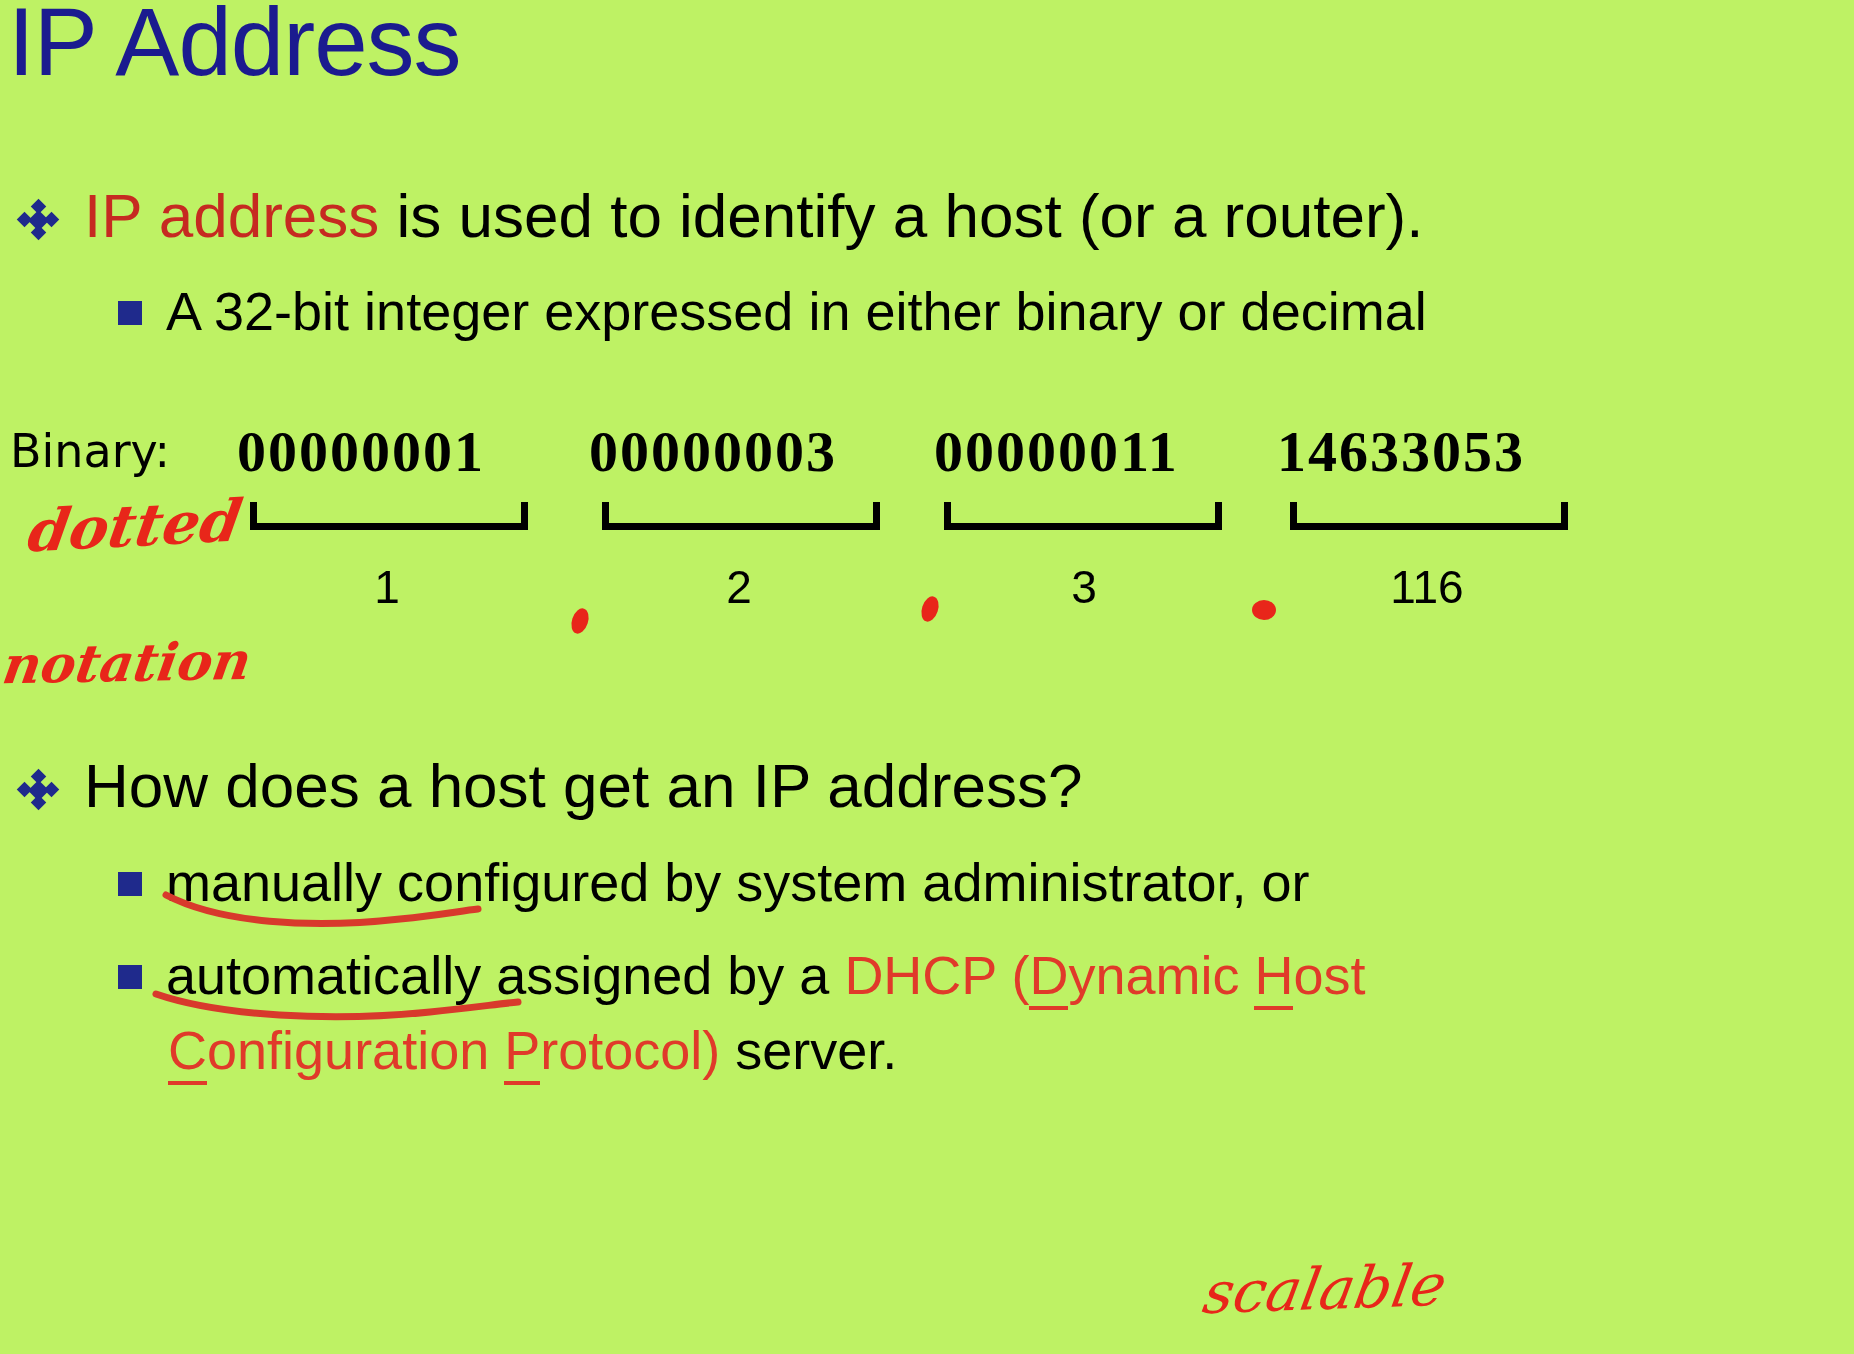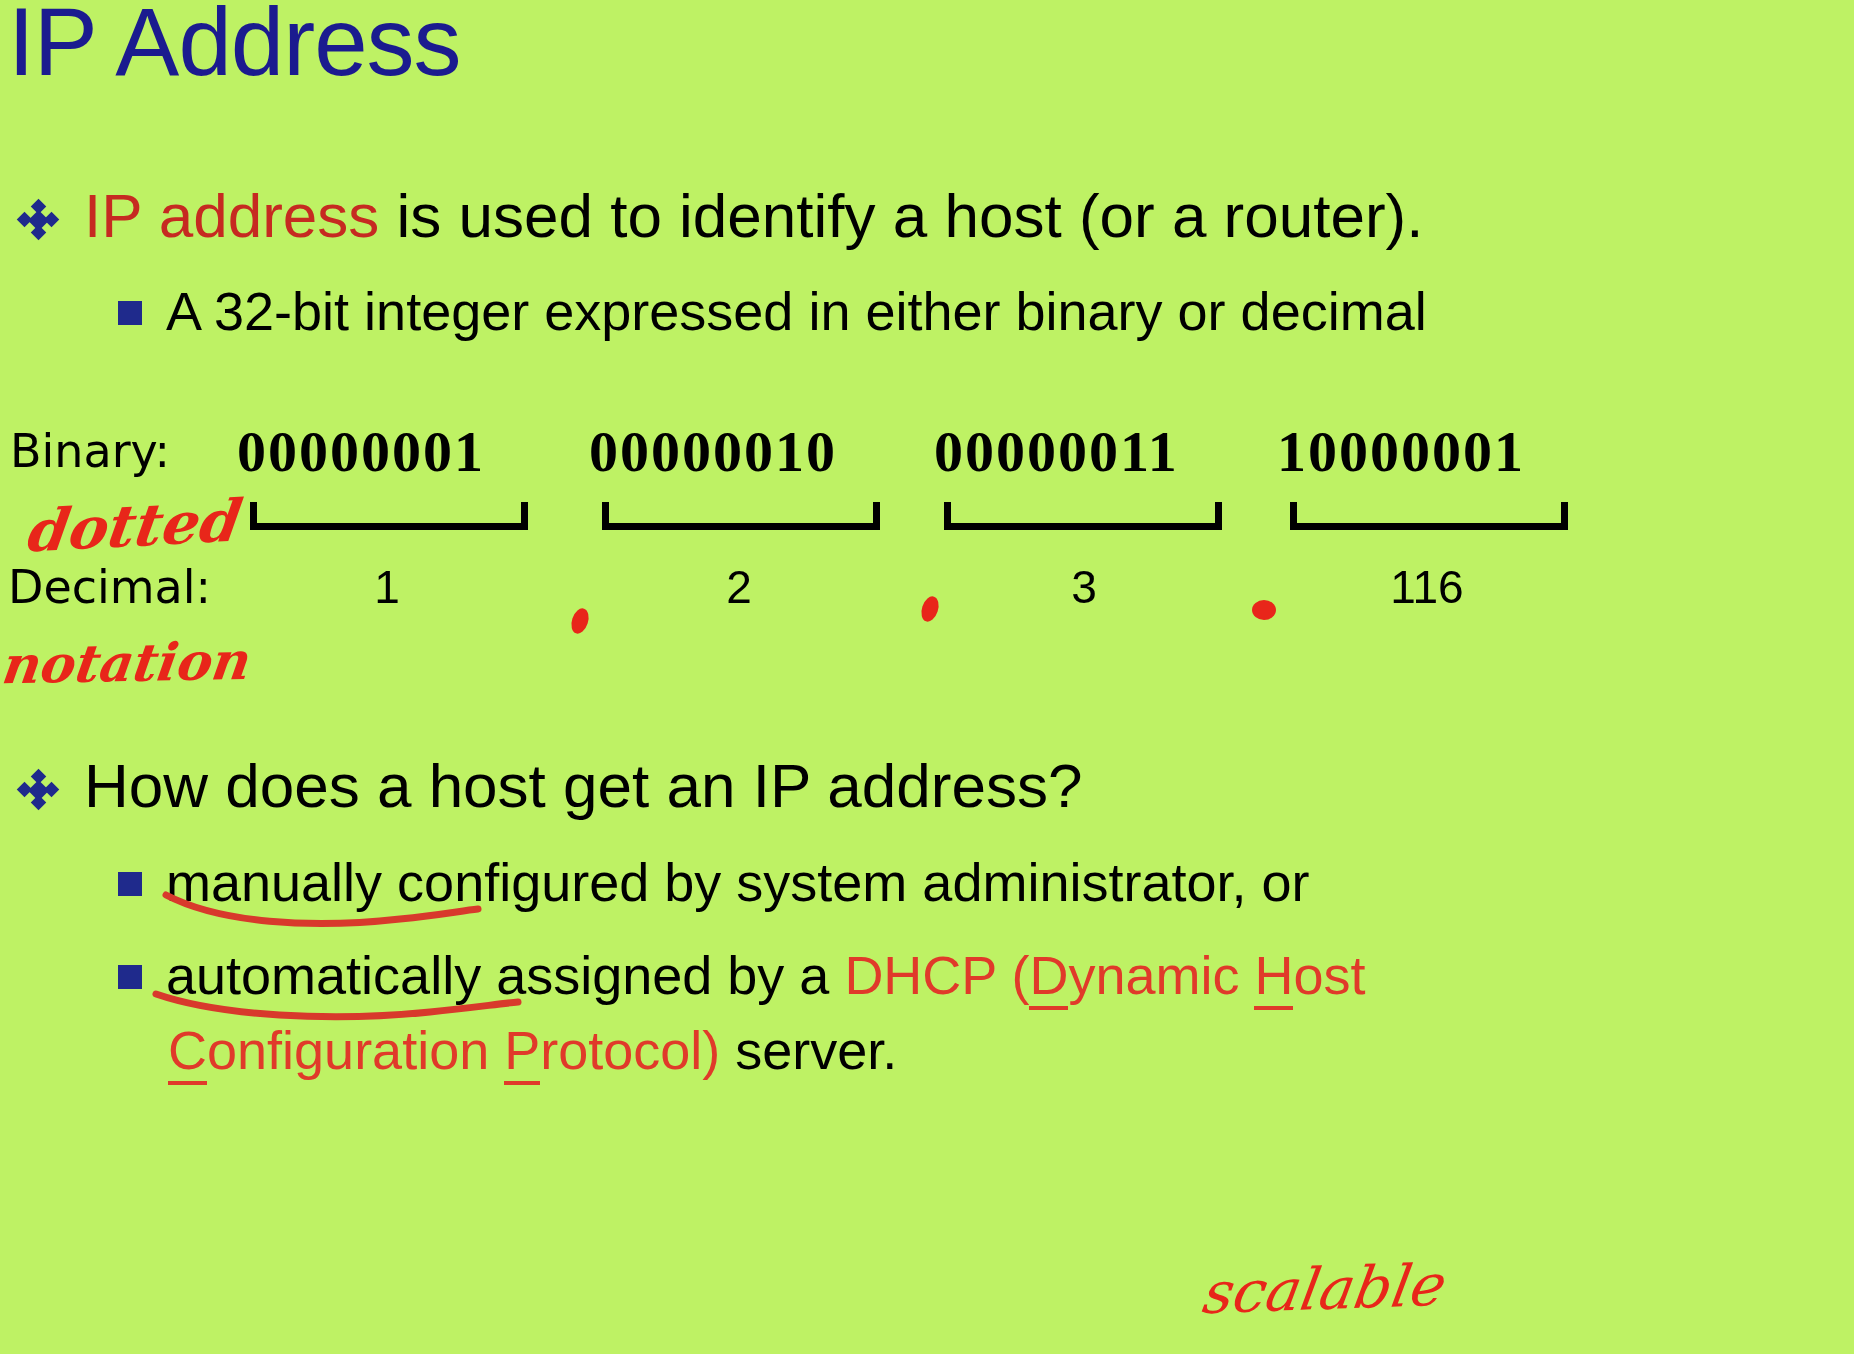--- a/index.html
+++ b/index.html
@@ -216,50 +216,49 @@
   </div>
 
   <div class="bullet-row" style="left:118px; top:284px;text-align:right;">
     <span class="square-bullet"></span>
     <span class="lvl2-text">A 32-bit integer expressed in either binary or decimal</span>
   </div>
 
   <div id="addr-diagram">
 
     <div class="label-hand" id="binary-label">Binary:</div>
-    <div class="label-hand" id="decimal-label">Decimal:</div>
 
     <div class="hand-red" id="ann-dotted">dotted</div>
     <div class="hand-red" id="ann-notation">notation</div>
 
     <div class="octet" style="left:237px;">00000001</div>
     <div class="brace" style="left:250px;">
         <span class="tickL"></span>
         <span class="bar"></span>
         <span class="tickR"></span>
       </div>
     <div class="dec-val" style="left:237px;">1</div>
 
-    <div class="octet" style="left:589px;">00000010</div>
+    <div class="octet" style="left:589px;">00000003</div>
     <div class="brace" style="left:602px;">
         <span class="tickL"></span>
         <span class="bar"></span>
         <span class="tickR"></span>
       </div>
     <div class="dec-val" style="left:589px;">2</div>
 
     <div class="octet" style="left:934px;">00000011</div>
     <div class="brace" style="left:944px;">
         <span class="tickL"></span>
         <span class="bar"></span>
         <span class="tickR"></span>
       </div>
     <div class="dec-val" style="left:934px;">3</div>
 
-    <div class="octet" style="left:1277px;">10000001</div>
+    <div class="octet" style="left:1277px;">14633053</div>
     <div class="brace" style="left:1290px;">
         <span class="tickL"></span>
         <span class="bar"></span>
         <span class="tickR"></span>
       </div>
     <div class="dec-val" style="left:1277px;">116</div>
 
     <span class="red-dot" style="left:572px; top:208px;"></span>
     <span class="red-dot" style="left:922px; top:196px;"></span>
     <span class="red-dot" style="left:1252px; top:200px; width:24px; height:20px; transform:rotate(0deg);"></span>

